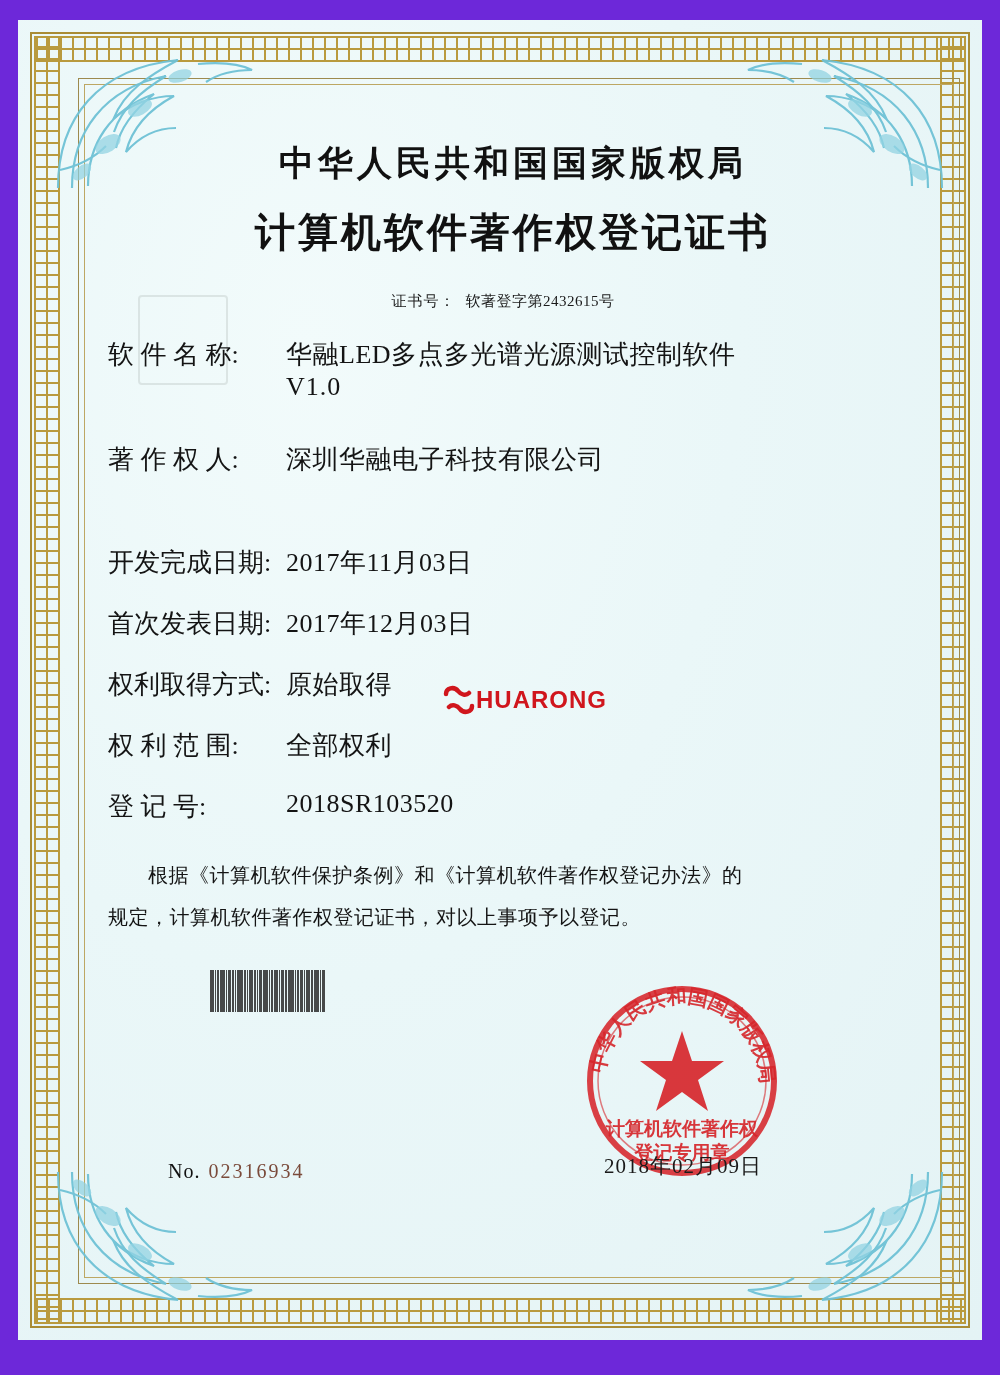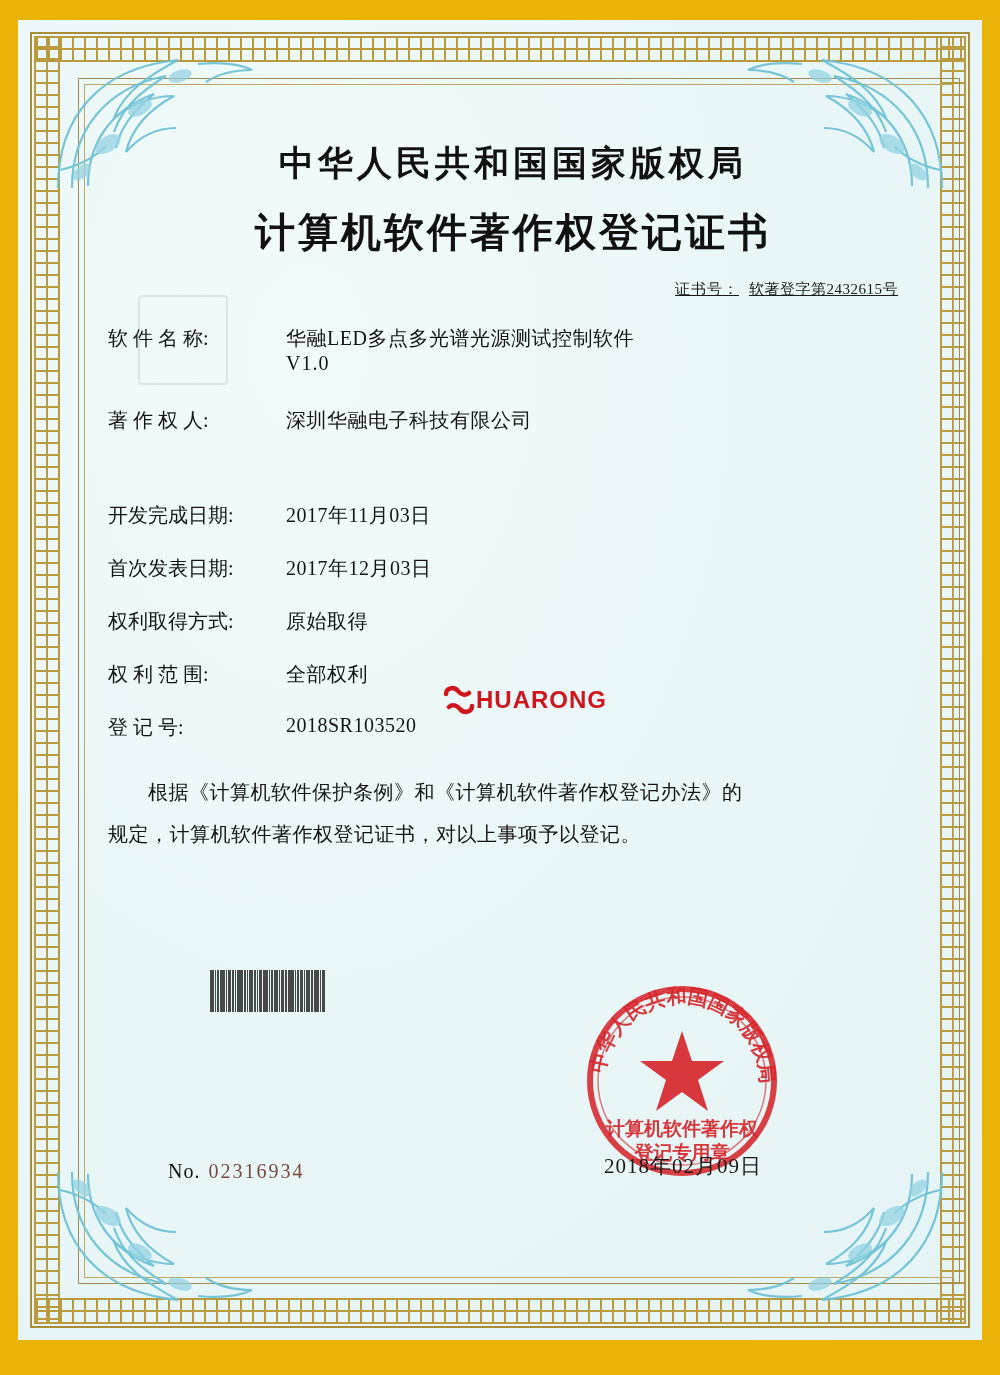--- a/index.html
+++ b/index.html
@@ -7,21 +7,21 @@
     padding: 0;
     background: #ffffff;
   }
   body {
     font-family: "Liberation Serif", serif;
   }
   .page {
     position: relative;
     width: 1000px;
     height: 1375px;
-    background: #eab308;
+    background: #6d28d9;
     overflow: hidden;
   }
   
   .paper {
     position: absolute;
     left: 18px;
     top: 20px;
     width: 964px;
     height: 1320px;
     background:
@@ -102,36 +102,35 @@
   .title-sub {
     text-align: center;
     font-family: "Liberation Serif", serif;
     font-size: 40px;
     font-weight: bold;
     letter-spacing: 3px;
     color: #111;
     margin-top: 18px;
   }
   .cert-no-row {
-    margin-top: 20px;
-    text-align: right;
+    margin-top: 32px;
+    text-align: center;
     padding-right: 20px;
     font-size: 15px;
     color: #1a1a1a;
     letter-spacing: 0.5px;
-    text-decoration: underline;
   }
   .cert-no-row .lbl { letter-spacing: 1px; }
   .cert-no-row .val { margin-left: 10px; }
 
   .field {
     display: flex;
     align-items: flex-start;
     margin-top: 26px;
-    font-size: 20px;
+    font-size: 26px;
     color: #141414;
   }
   .field .label {
     width: 178px;
     flex: 0 0 178px;
     letter-spacing: 0px;
     white-space: nowrap;
   }
   .field .label.sp0 { letter-spacing: 0px; }
   .field .value {
@@ -331,21 +330,21 @@
       </div>
 
       <div class="field">
         <div class="label sp0">软 件 名 称:</div>
         <div class="value">
           <span>华融LED多点多光谱光源测试控制软件</span>
           <span class="line2">V1.0</span>
         </div>
       </div>
 
-      <div class="field" style="margin-top:32px;">
+      <div class="field" style="margin-top:40px;">
         <div class="label sp0">著 作 权 人:</div>
         <div class="value">深圳华融电子科技有限公司</div>
       </div>
 
       <div class="gap-lg"></div>
 
       <div class="field">
         <div class="label sp0">开发完成日期:</div>
         <div class="value">2017年11月03日</div>
       </div>

